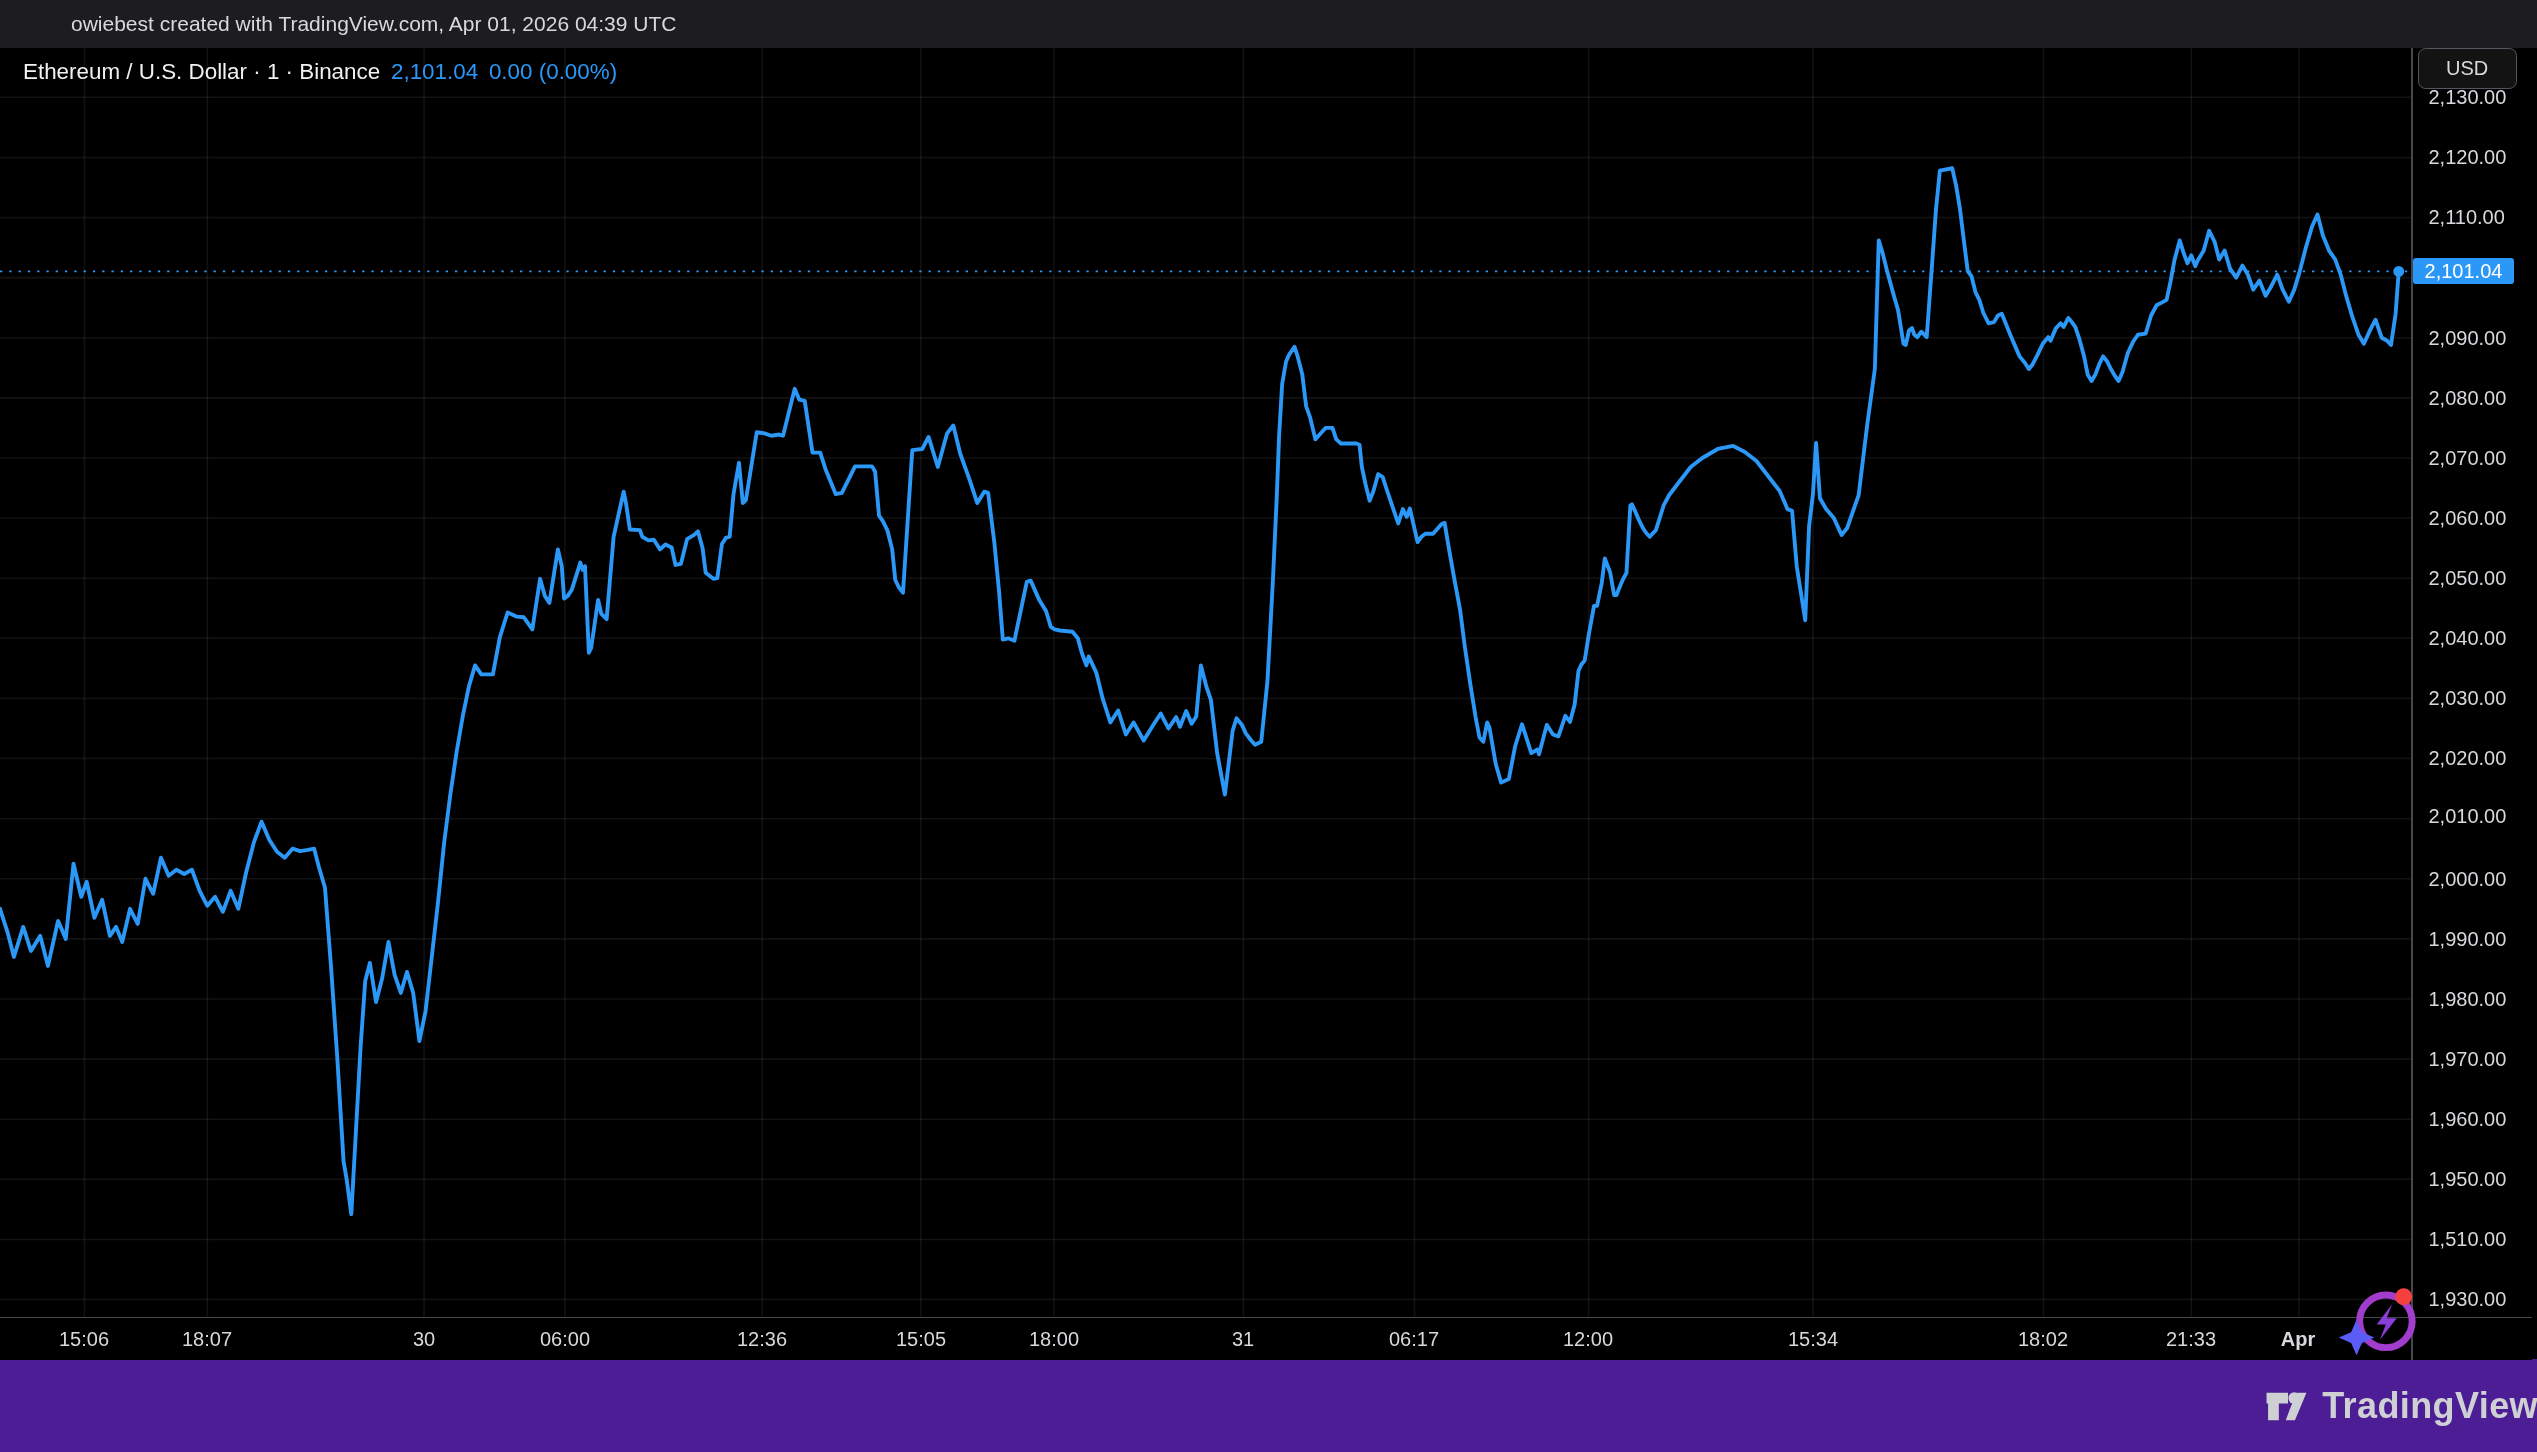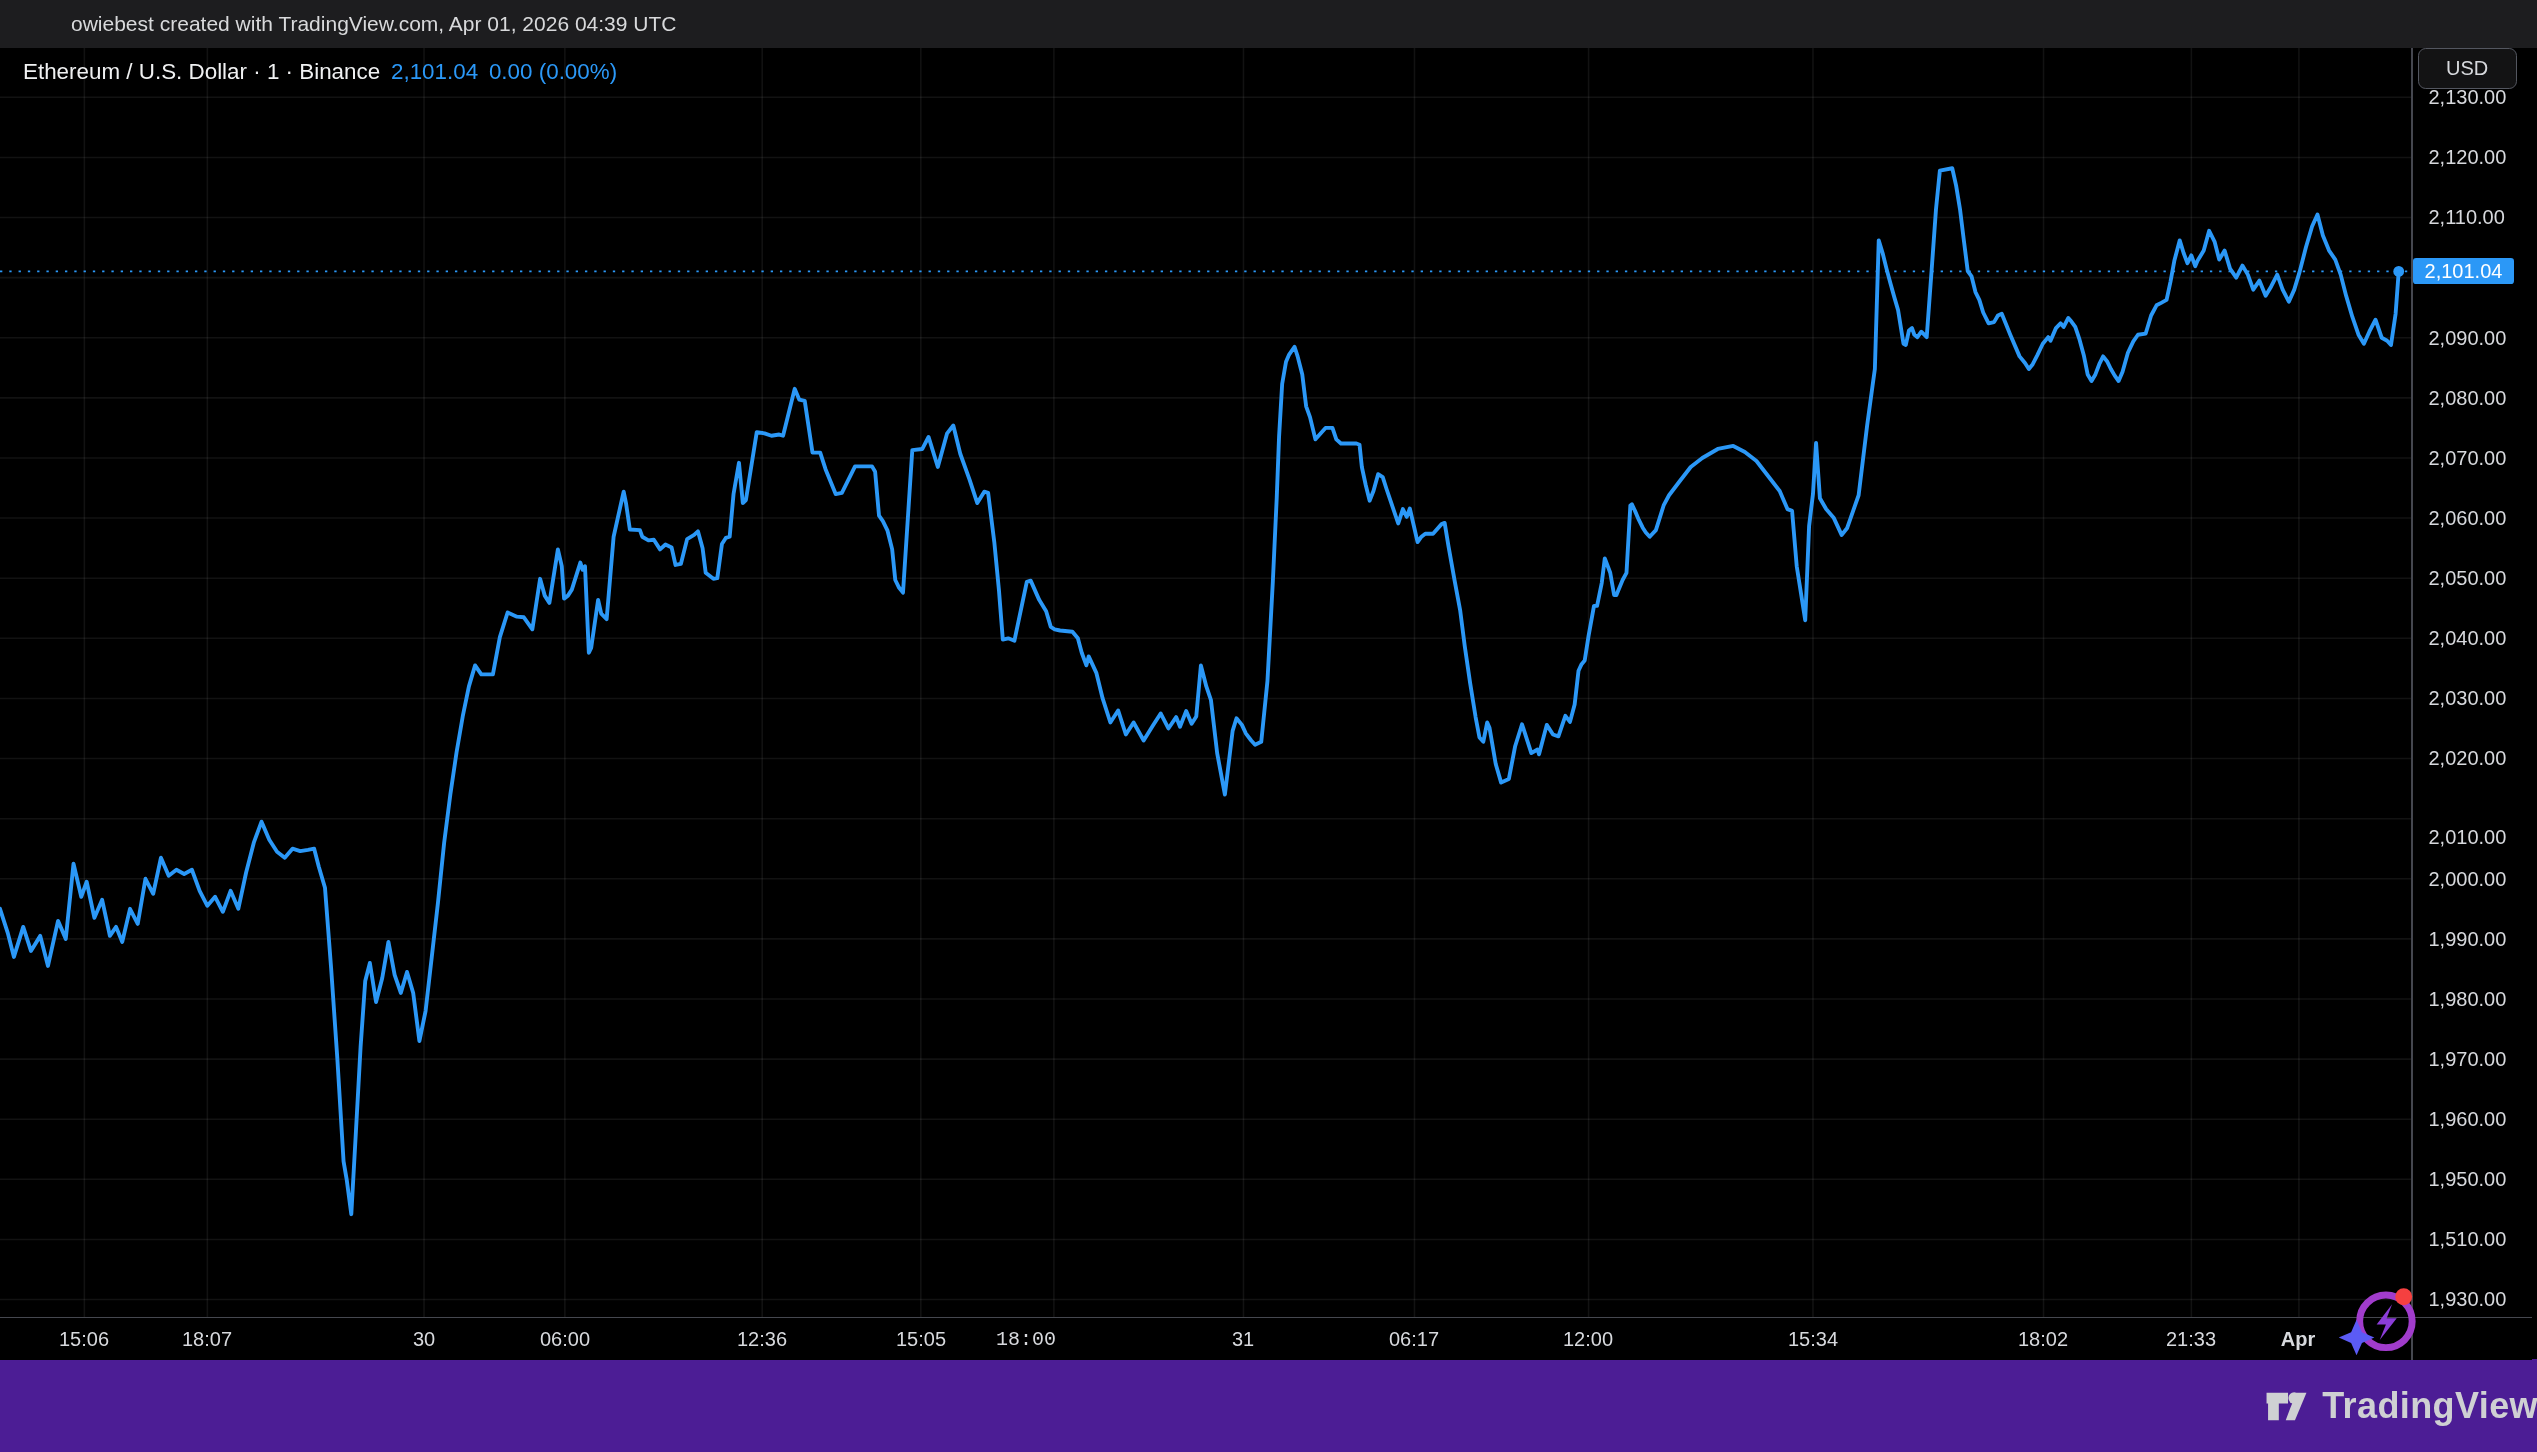--- a/index.html
+++ b/index.html
@@ -94,21 +94,21 @@
       <div class="plabel" style="top: 109px;">2,120.00</div>
       <div class="plabel" style="top: 169px;">2,110.00</div>
       <div class="plabel" style="top: 290px;">2,090.00</div>
       <div class="plabel" style="top: 350px;">2,080.00</div>
       <div class="plabel" style="top: 410px;">2,070.00</div>
       <div class="plabel" style="top: 470px;">2,060.00</div>
       <div class="plabel" style="top: 530px;">2,050.00</div>
       <div class="plabel" style="top: 590px;">2,040.00</div>
       <div class="plabel" style="top: 650px;">2,030.00</div>
       <div class="plabel" style="top: 710px;">2,020.00</div>
-      <div class="plabel" style="top: 789px;">2,010.00</div>
+      <div class="plabel" style="top: 768px;">2,010.00</div>
       <div class="plabel" style="top: 831px;">2,000.00</div>
       <div class="plabel" style="top: 891px;">1,990.00</div>
       <div class="plabel" style="top: 951px;">1,980.00</div>
       <div class="plabel" style="top: 1011px;">1,970.00</div>
       <div class="plabel" style="top: 1071px;">1,960.00</div>
       <div class="plabel" style="top: 1131px;">1,950.00</div>
       <div class="plabel" style="top: 1191px;">1,510.00</div>
       <div class="plabel" style="top: 1251px;">1,930.00</div>
     </div>
 
@@ -121,21 +121,21 @@
 </div>
 
 <div id="timeaxis">
 
 <div class="tlabel" style="left: 84px;">15:06</div>
     <div class="tlabel" style="left: 207px;">18:07</div>
     <div class="tlabel" style="left: 424px;">30</div>
     <div class="tlabel" style="left: 565px;">06:00</div>
     <div class="tlabel" style="left: 762px;">12:36</div>
     <div class="tlabel" style="left: 921px;">15:05</div>
-    <div class="tlabel" style="left: 1026px; font-family: Liberation Mono, monospace;">18:00</div>
+    <div class="tlabel" style="left: 1054px;">18:00</div>
     <div class="tlabel" style="left: 1243px;">31</div>
     <div class="tlabel" style="left: 1414px;">06:17</div>
     <div class="tlabel" style="left: 1588px;">12:00</div>
     <div class="tlabel" style="left: 1813px;">15:34</div>
     <div class="tlabel" style="left: 2043px;">18:02</div>
     <div class="tlabel" style="left: 2191px;">21:33</div>
     <div class="tlabel bold" style="left: 2298px;">Apr</div>
     <div class="vline" style="left: 2411px; height: 42px;"></div>
   </div>
 

